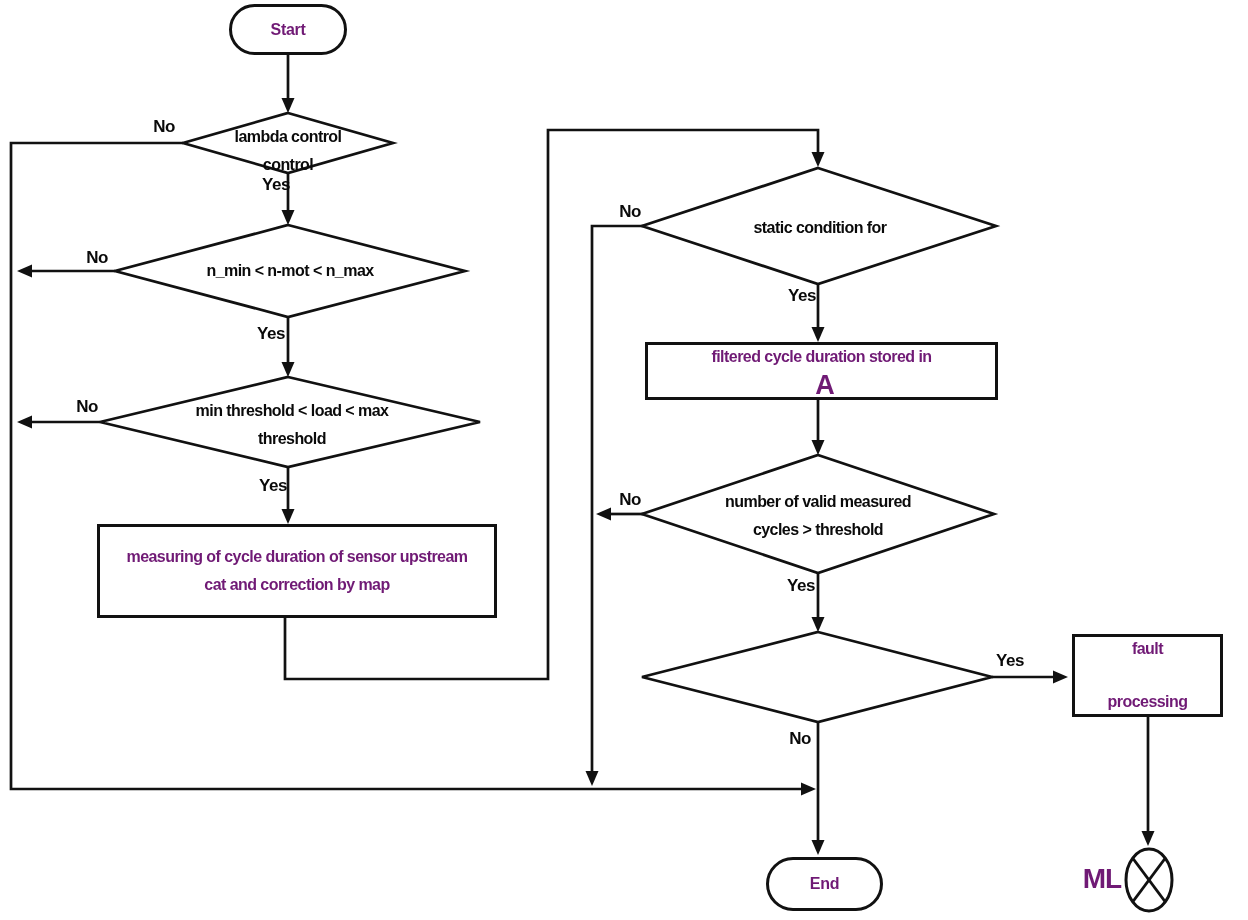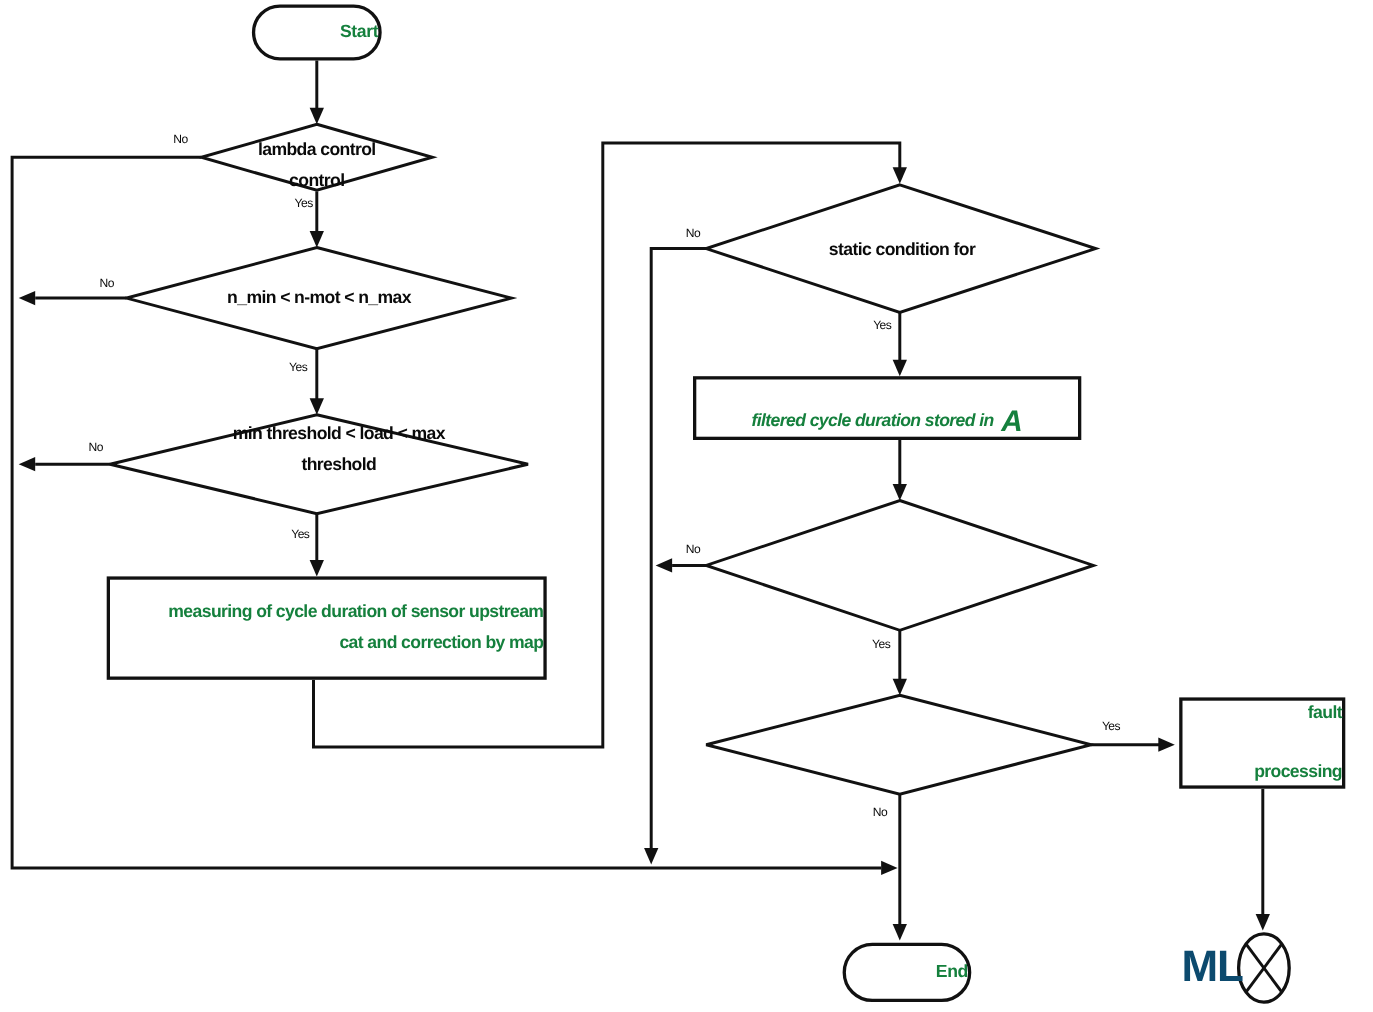--- a/index.html
+++ b/index.html
@@ -8,34 +8,34 @@
   }
   html,body{margin:0;padding:0;background:#fff;}
   body{width:1248px;height:920px;position:relative;overflow:hidden;
        font-family:"Liberation Sans", sans-serif;}
   .stage{position:absolute;left:0;top:0;width:1248px;height:920px;}
   svg{position:absolute;left:0;top:0;}
   .edge{stroke:var(--line);stroke-width:2.7;fill:none;}
   .head{fill:var(--line);stroke:none;}
   .diamond{fill:var(--fill);stroke:var(--line);stroke-width:2.7;}
   .lamp{fill:var(--fill);stroke:var(--line);stroke-width:3;}
-  .node{position:absolute;display:flex;flex-direction:column;align-items:flex-end;
-        justify-content:center;text-align:center;color:#15803d;}
+  .node{position:absolute;display:flex;flex-direction:column;align-items:center;
+        justify-content:center;text-align:center;color:#701a75;}
   .terminal{border:3px solid var(--line);border-radius:27px;background:var(--fill);
         font-size:16px;font-weight:700;letter-spacing:-0.3px;}
   .process{border:3px solid var(--line);background:var(--fill);
         font-size:16px;font-weight:700;letter-spacing:-0.55px;line-height:28px;}
   .dlabel{position:absolute;transform:translate(-50%,-50%);text-align:center;
         font-size:16px;font-weight:700;letter-spacing:-0.55px;line-height:28px;
         white-space:nowrap;pointer-events:none;color:#0a0a0a;}
-  .branch{position:absolute;transform:translate(-50%,-50%);font-size:11px;
-        font-weight:400;letter-spacing:-0.5px;white-space:nowrap;color:#0a0a0a;}
+  .branch{position:absolute;transform:translate(-50%,-50%);font-size:17px;
+        font-weight:700;letter-spacing:-0.5px;white-space:nowrap;color:#0a0a0a;}
   .bigA{font-size:27px;font-weight:700;margin-left:7px;letter-spacing:0;}
-  .ml{position:absolute;transform:translate(-50%,-50%);font-size:40px;
-        font-weight:700;letter-spacing:-1px;color:#0c4a6e;}
+  .ml{position:absolute;transform:translate(-50%,-50%);font-size:28px;
+        font-weight:700;letter-spacing:-1px;color:#701a75;}
 </style>
 </head>
 <body>
 
 <div class="stage">
 
   <svg width="1248" height="920" viewBox="0 0 1248 920">
 
     <line class="edge" x1="288" y1="55" x2="288" y2="100"></line>
     <polygon class="head" points="288,113 281.5,98 294.5,98"></polygon>
@@ -103,48 +103,52 @@
 
   <div class="node terminal" style="left:766px;top:857px;width:111px;height:48px;">
     <div>End</div>
   </div>
 
   <div class="node process" style="left:97px;top:524px;width:394px;height:88px;">
     <div>measuring of cycle duration of sensor upstream</div>
     <div>cat and correction by map</div>
   </div>
 
-  <div class="node process" style="left:630px;top:342px;width:347px;height:52px;flex-direction:row;font-style:italic;">
+  <div class="node process" style="left:645px;top:342px;width:347px;height:52px;flex-direction:column;">
     <span>filtered cycle duration stored in</span>
     <span class="bigA">A</span>
   </div>
 
   <div class="node process" style="left:1072px;top:634px;width:145px;height:77px;gap:25px;">
     <div>fault</div>
     <div>processing</div>
   </div>
 
   <div class="dlabel" style="left:288px;top:151px;">
     <div>lambda control</div>
     <div>control</div>
   </div>
 
   <div class="dlabel" style="left:290px;top:271px;">
     <div>n_min &lt; n-mot &lt; n_max</div>
   </div>
 
-  <div class="dlabel" style="left:292px;top:409px;margin-left:16px;">
+  <div class="dlabel" style="left:292px;top:425px;">
     <div>min threshold &lt; load &lt; max</div>
     <div>threshold</div>
   </div>
 
   <div class="dlabel" style="left:820px;top:228px;">
     <div>static condition for</div>
   </div>
 
+  <div class="dlabel" style="left:818px;top:516px;">
+    <div>number of valid measured</div>
+    <div>cycles &gt; threshold</div>
+  </div>
 
 
   <div class="branch" style="left:164px;top:127px;">No</div>
   <div class="branch" style="left:276px;top:185px;">Yes</div>
   <div class="branch" style="left:97px;top:258px;">No</div>
   <div class="branch" style="left:271px;top:334px;">Yes</div>
   <div class="branch" style="left:87px;top:407px;">No</div>
   <div class="branch" style="left:273px;top:486px;">Yes</div>
   <div class="branch" style="left:630px;top:212px;">No</div>
   <div class="branch" style="left:802px;top:296px;">Yes</div>

